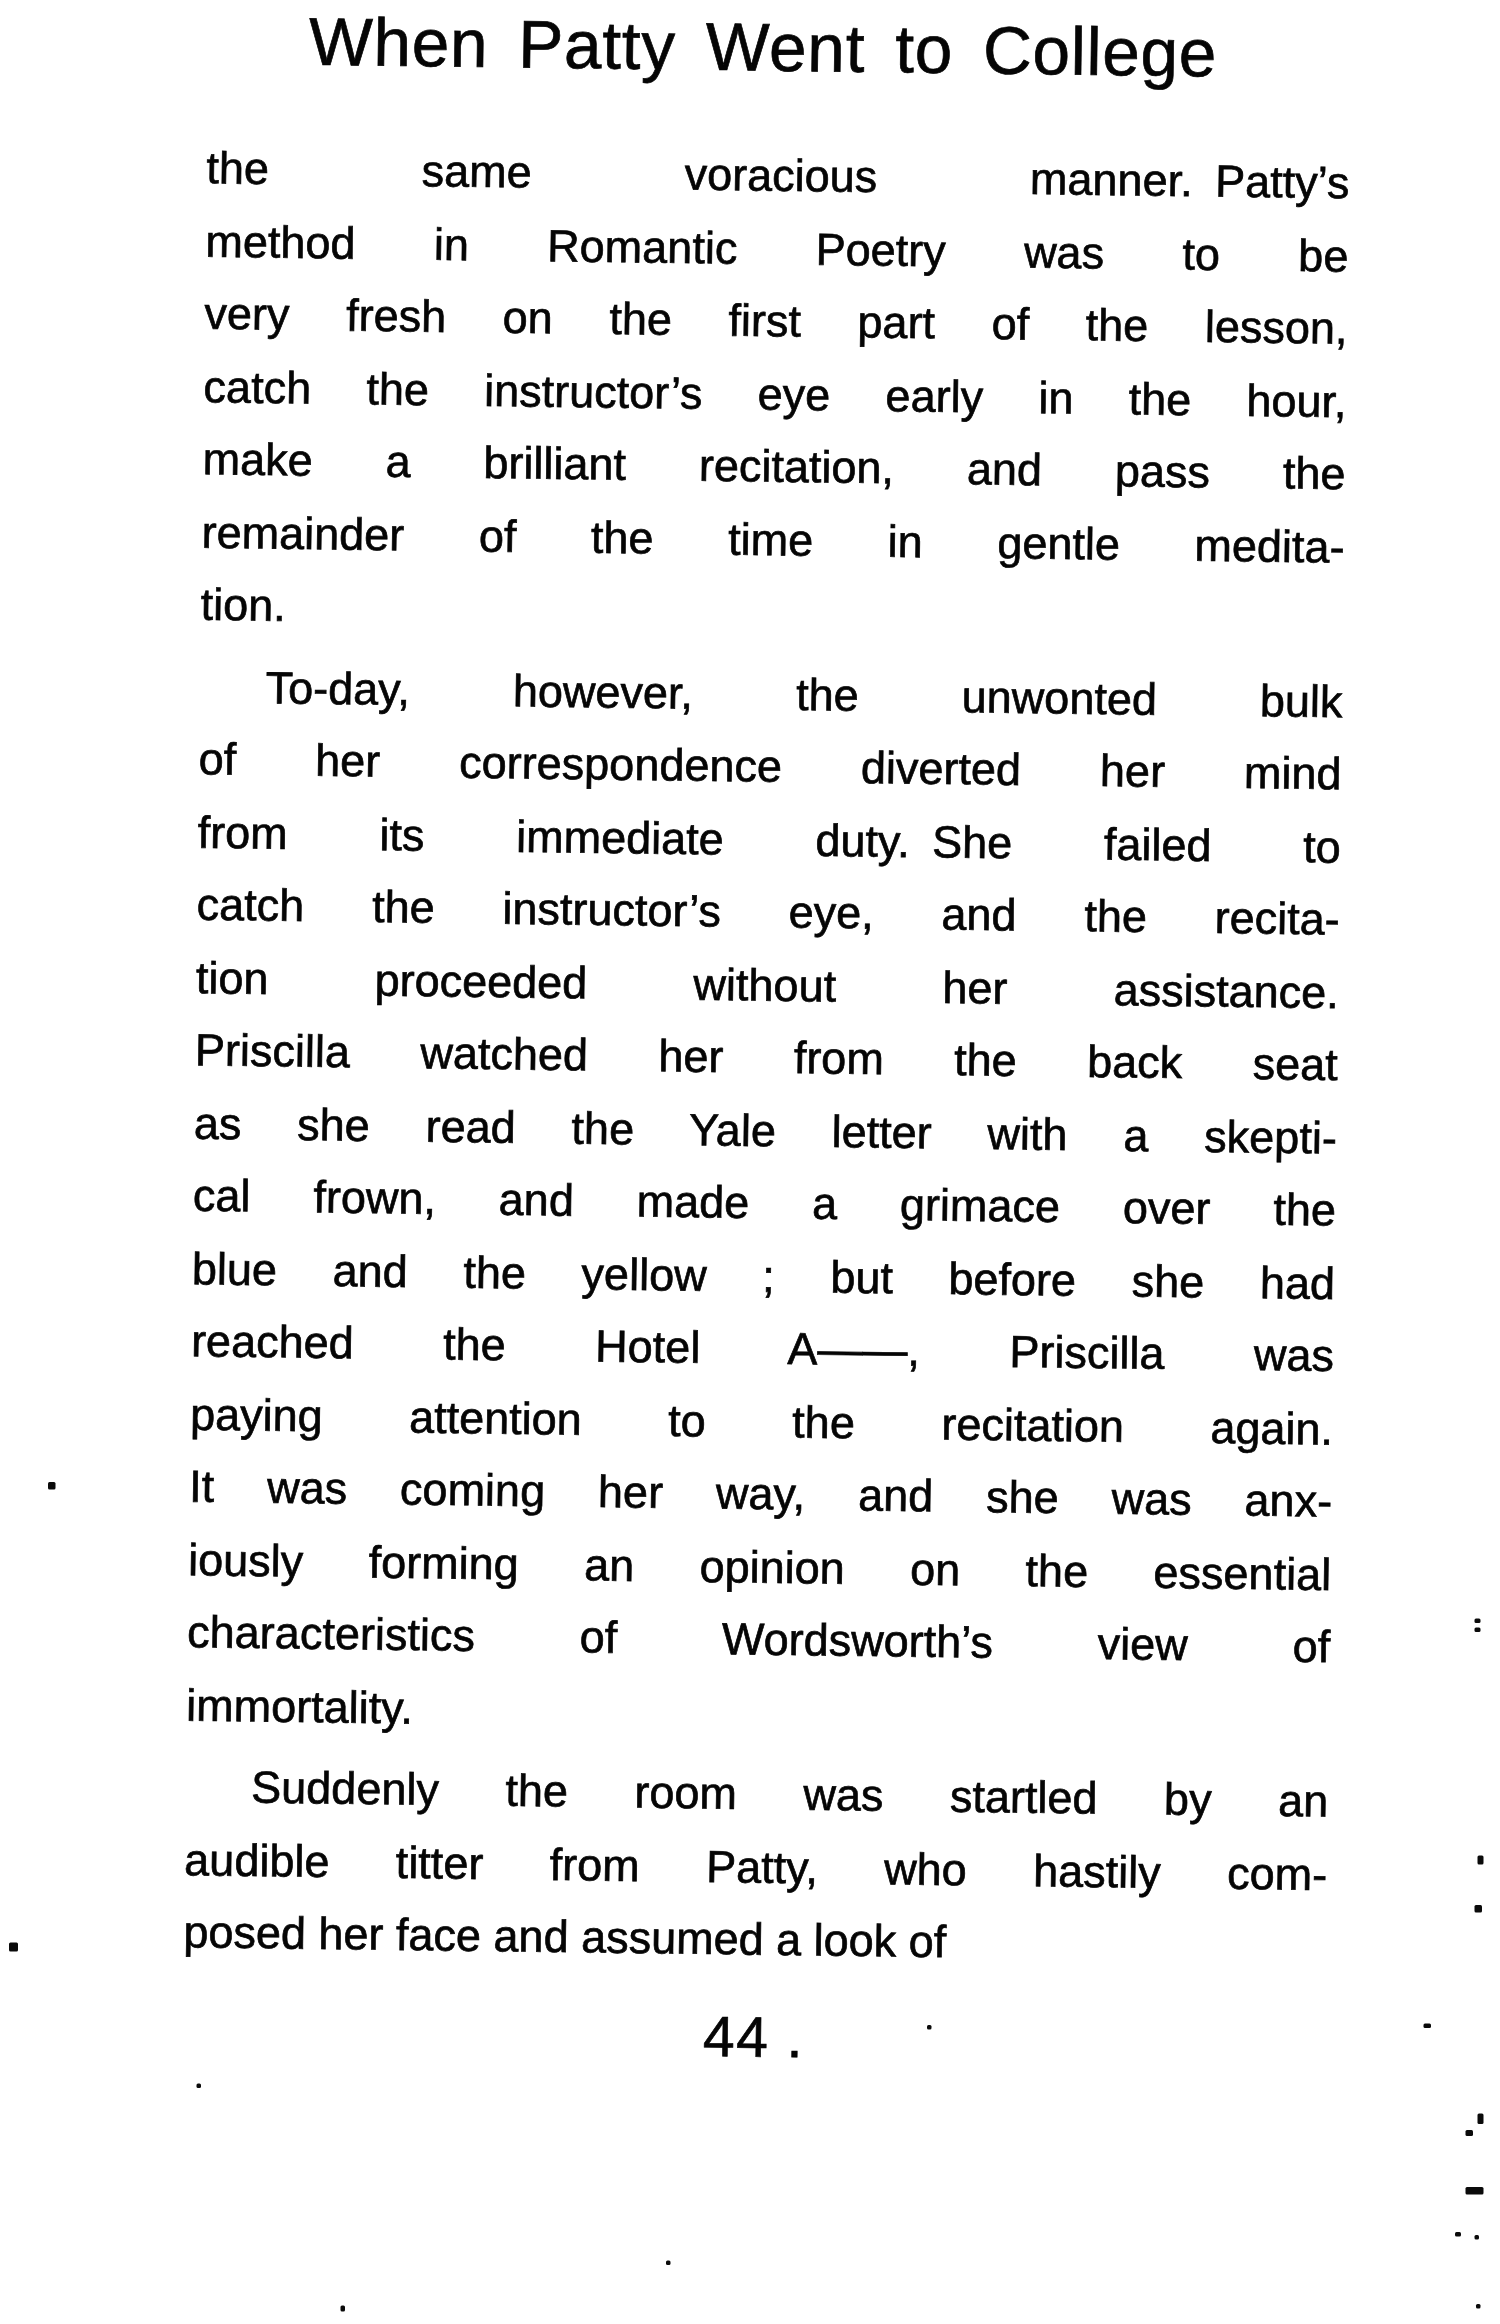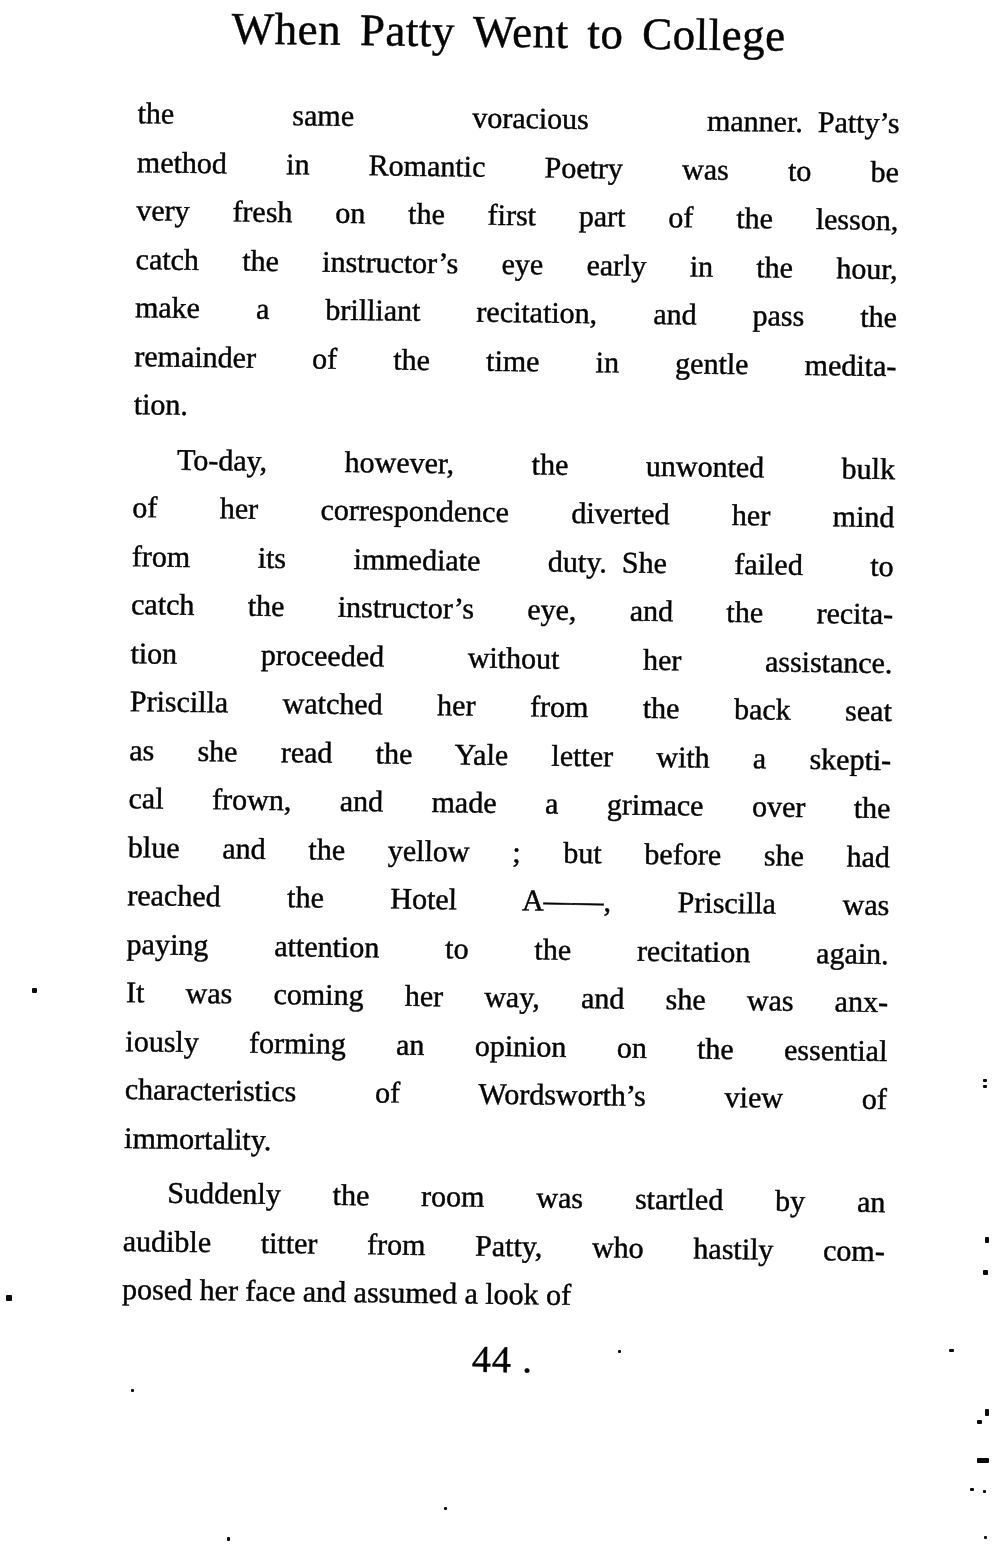--- a/index.html
+++ b/index.html
@@ -7,21 +7,21 @@
     padding: 0;
     background: #ffffff;
   }
   .page {
     position: relative;
     width: 1000px;
     height: 1549px;
     background: #ffffff;
     overflow: hidden;
     color: #050505;
-    font-family: Liberation Serif, serif;
+    font-family: Liberation Sans, sans-serif;
     -webkit-text-stroke: 0.45px currentColor;
   }
   .scan {
     position: absolute;
     inset: 0;
     transform: rotate(0.75deg);
     transform-origin: 50% 45%;
   }
   .header {
     position: absolute;

